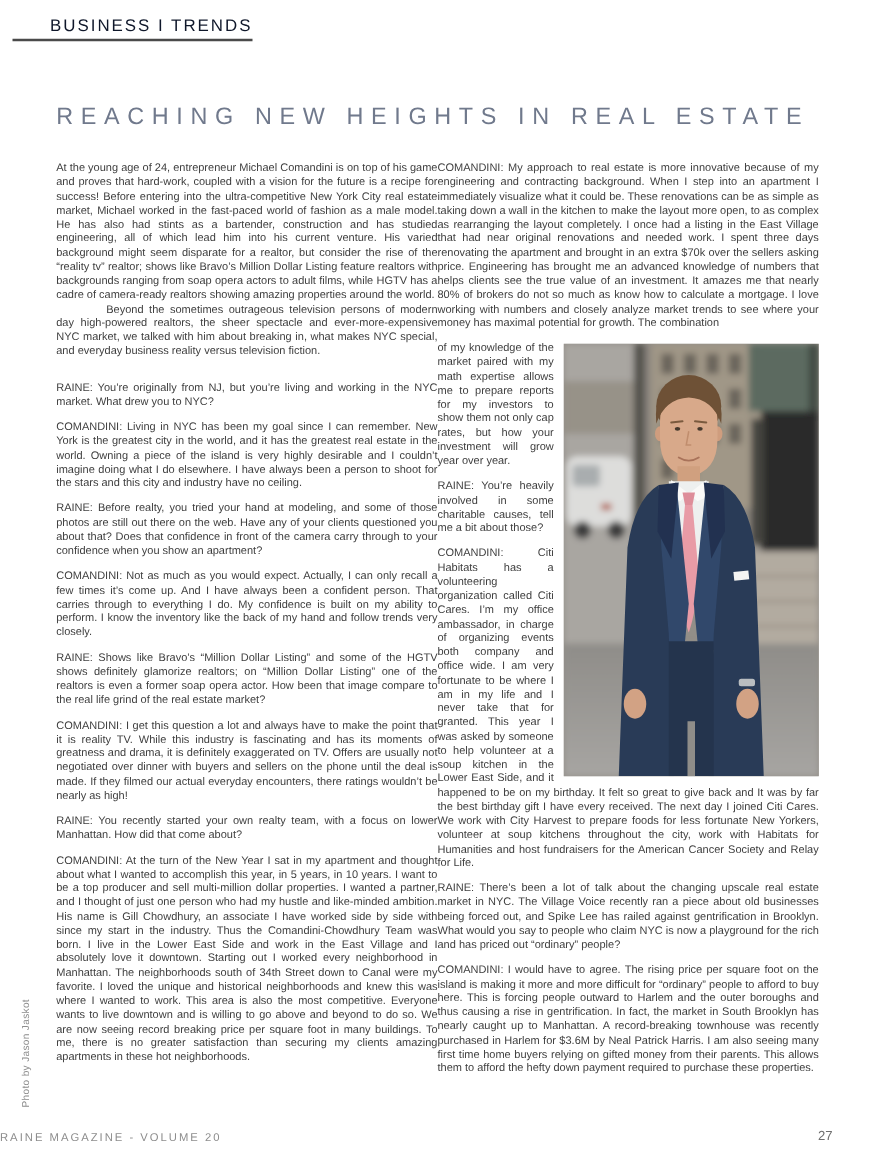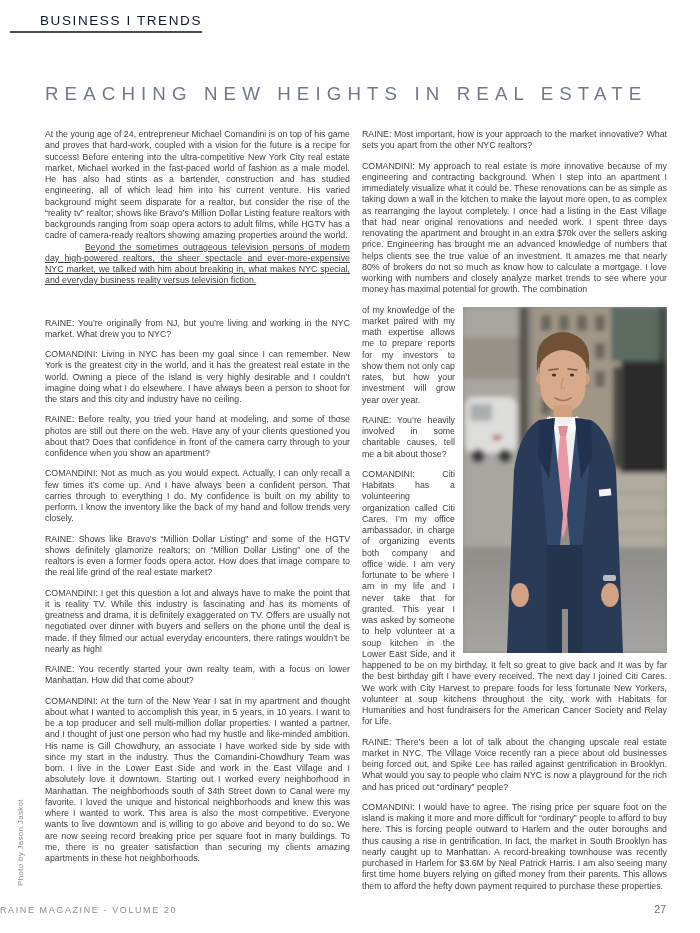--- a/index.html
+++ b/index.html
@@ -13,21 +13,21 @@
   }
   .header-rule{
     position:absolute;top:31px;left:10px;width:192px;border-top:2px solid #4a4a4a;height:0;
   }
   .article-title{
     position:absolute;top:70px;left:45px;width:630px;
     font-size:19px;font-weight:400;letter-spacing:6.2px;color:#70798c;
     white-space:nowrap;transform:scaleX(0.985);transform-origin:left top;
   }
   .columns{
-    position:absolute;top:129px;left:45px;width:622px;display:flex;gap:12px;
+    position:absolute;top:129px;left:45px;width:622px;display:flex;gap:0;
   }
   .col{width:305px;font-size:8.8px;line-height:11.25px;text-align:justify;color:#3e3e3e;}
   .col p{margin:0 0 9px 0;}
   .col p.cont{margin:0;text-indent:40px;}
   .col p.lead{margin:0;}
   .photo-float{
     float:right;width:204px;height:346px;margin:2px 0 5px 8px;
     background:#928e88;overflow:hidden;
   }
   .photo-float svg{display:block;}
@@ -50,33 +50,32 @@
 
   <div class="section-header">BUSINESS I TRENDS</div>
   <div class="header-rule"></div>
 
   <h1 class="article-title" style="font-family:inherit;">REACHING NEW HEIGHTS IN REAL ESTATE</h1>
 
   <div class="columns">
 
     <div class="col">
       <p class="lead">At the young age of 24, entrepreneur Michael Comandini is on top of his game and proves that hard-work, coupled with a vision for the future is a recipe for success! Before entering into the ultra-competitive New York City real estate market, Michael worked in the fast-paced world of fashion as a male model. He has also had stints as a bartender, construction and has studied engineering, all of which lead him into his current venture. His varied background might seem disparate for a realtor, but consider the rise of the “reality tv” realtor; shows like Bravo’s Million Dollar Listing feature realtors with backgrounds ranging from soap opera actors to adult films, while HGTV has a cadre of camera-ready realtors showing amazing properties around the world.</p>
-      <p class="cont" style="margin-bottom:31px;text-decoration:underline;">Beyond the sometimes outrageous television persons of modern day high-powered realtors, the sheer spectacle and ever-more-expensive NYC market, we talked with him about breaking in, what makes NYC special, and everyday business reality versus television fiction.</p>
+      <p class="cont" style="margin-bottom:18px;">Beyond the sometimes outrageous television persons of modern day high-powered realtors, the sheer spectacle and ever-more-expensive NYC market, we talked with him about breaking in, what makes NYC special, and everyday business reality versus television fiction.</p>
       <p>RAINE: You’re originally from NJ, but you’re living and working in the NYC market. What drew you to NYC?</p>
       <p>COMANDINI: Living in NYC has been my goal since I can remember. New York is the greatest city in the world, and it has the greatest real estate in the world. Owning a piece of the island is very highly desirable and I couldn’t imagine doing what I do elsewhere. I have always been a person to shoot for the stars and this city and industry have no ceiling.</p>
       <p>RAINE: Before realty, you tried your hand at modeling, and some of those photos are still out there on the web. Have any of your clients questioned you about that? Does that confidence in front of the camera carry through to your confidence when you show an apartment?</p>
       <p>COMANDINI: Not as much as you would expect. Actually, I can only recall a few times it’s come up. And I have always been a confident person. That carries through to everything I do. My confidence is built on my ability to perform. I know the inventory like the back of my hand and follow trends very closely.</p>
-      <p>RAINE: Shows like Bravo’s “Million Dollar Listing” and some of the HGTV shows definitely glamorize realtors; on “Million Dollar Listing” one of the realtors is even a former foods opera actor. How does that image compare to the real life grind of the real estate market?</p>
+      <p>RAINE: Shows like Bravo’s “Million Dollar Listing” and some of the HGTV shows definitely glamorize realtors; on “Million Dollar Listing” one of the realtors is even a former soap opera actor. How been that image compare to the real life grind of the real estate market?</p>
       <p>COMANDINI: I get this question a lot and always have to make the point that it is reality TV. While this industry is fascinating and has its moments of greatness and drama, it is definitely exaggerated on TV. Offers are usually not negotiated over dinner with buyers and sellers on the phone until the deal is made. If they filmed our actual everyday encounters, there ratings wouldn’t be nearly as high!</p>
       <p>RAINE: You recently started your own realty team, with a focus on lower Manhattan. How did that come about?</p>
       <p>COMANDINI: At the turn of the New Year I sat in my apartment and thought about what I wanted to accomplish this year, in 5 years, in 10 years. I want to be a top producer and sell multi-million dollar properties. I wanted a partner, and I thought of just one person who had my hustle and like-minded ambition. His name is Gill Chowdhury, an associate I have worked side by side with since my start in the industry. Thus the Comandini-Chowdhury Team was born. I live in the Lower East Side and work in the East Village and I absolutely love it downtown. Starting out I worked every neighborhood in Manhattan. The neighborhoods south of 34th Street down to Canal were my favorite. I loved the unique and historical neighborhoods and knew this was where I wanted to work. This area is also the most competitive. Everyone wants to live downtown and is willing to go above and beyond to do so. We are now seeing record breaking price per square foot in many buildings. To me, there is no greater satisfaction than securing my clients amazing apartments in these hot neighborhoods.</p>
     </div>
 
     <div class="col">
-      <p>RAINE: Most important, how is your approach to the market innovative? What sets you apart from the other NYC realtors?</p>
       <p>COMANDINI: My approach to real estate is more innovative because of my engineering and contracting background. When I step into an apartment I immediately visualize what it could be. These renovations can be as simple as taking down a wall in the kitchen to make the layout more open, to as complex as rearranging the layout completely. I once had a listing in the East Village that had near original renovations and needed work. I spent three days renovating the apartment and brought in an extra $70k over the sellers asking price. Engineering has brought me an advanced knowledge of numbers that helps clients see the true value of an investment. It amazes me that nearly 80% of brokers do not so much as know how to calculate a mortgage. I love working with numbers and closely analyze market trends to see where your money has maximal potential for growth. The combination</p>
 
       <div class="photo-float">
         <svg width="204" height="346" viewBox="0 0 204 346" xmlns="http://www.w3.org/2000/svg">
           <defs>
             <filter id="bgblur" x="-10%" y="-10%" width="120%" height="120%">
                 <feGaussianBlur stdDeviation="2.6"></feGaussianBlur>
               </filter>
             <linearGradient id="streetg" x1="0" y1="0" x2="0" y2="1">
               <stop offset="0" stop-color="#8f8d89"></stop>

